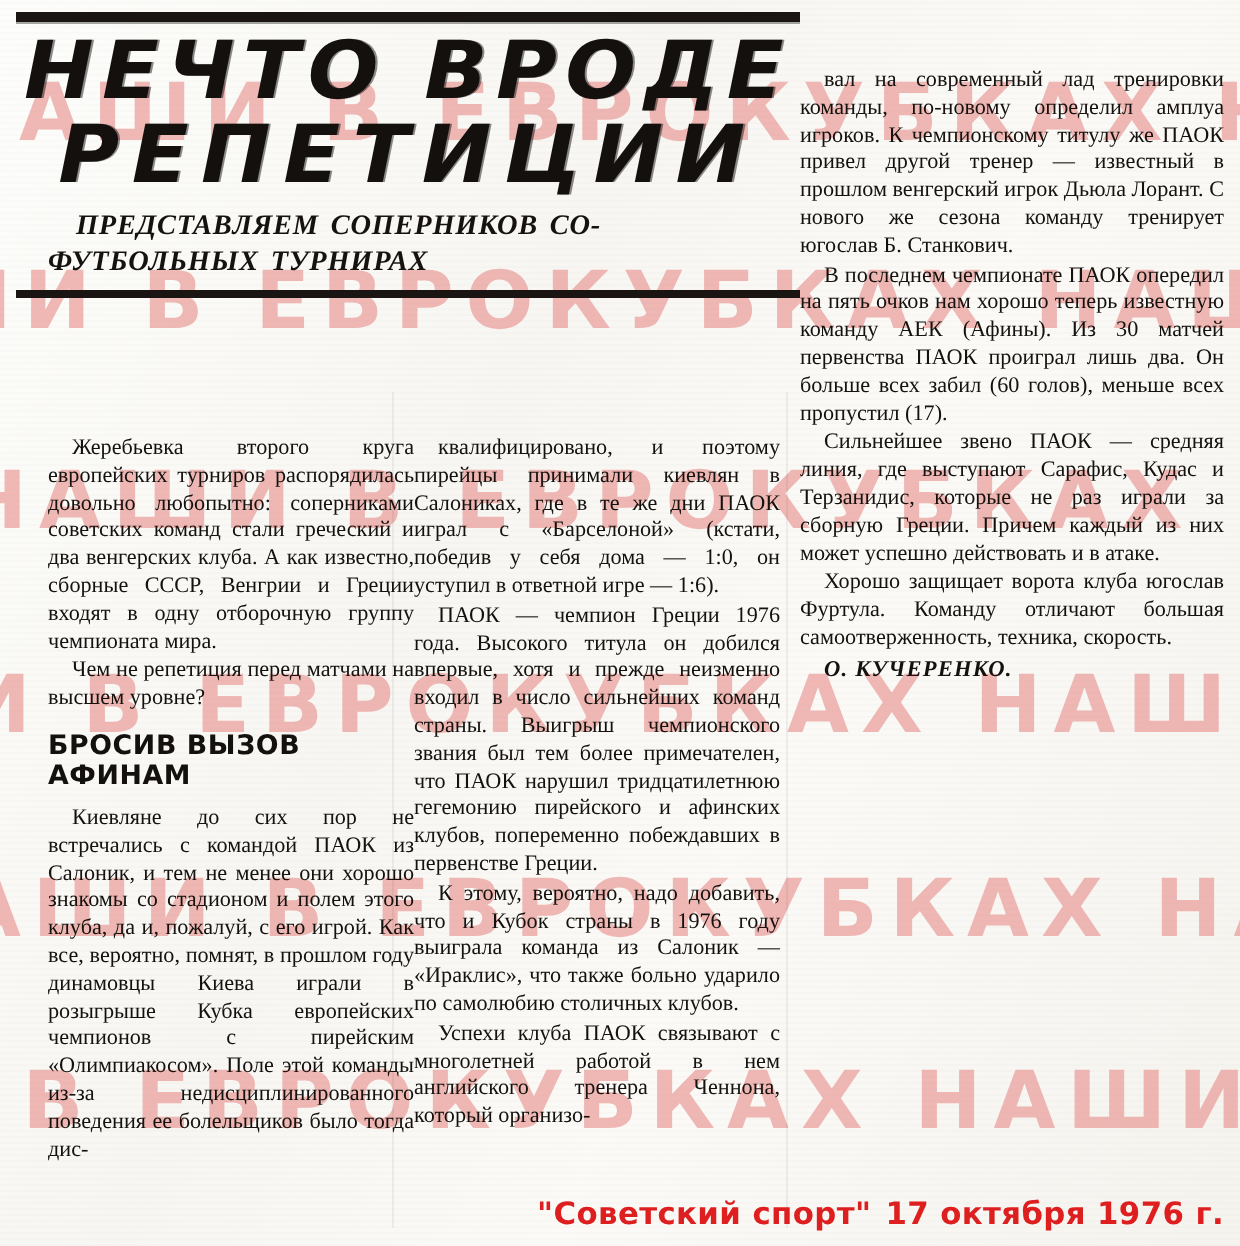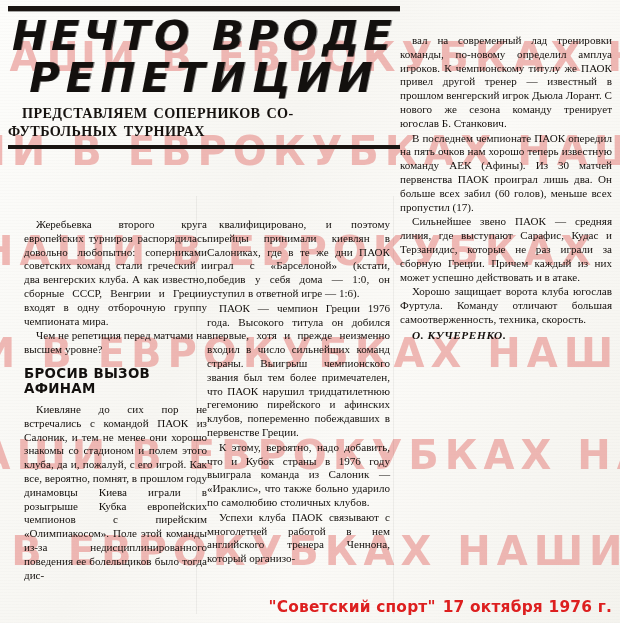--- a/index.html
+++ b/index.html
@@ -78,26 +78,27 @@
     padding:0 2px;
     transform:scaleX(1.04);
     transform-origin:center;
   }
   .headline .l1{display:block;letter-spacing:4px;}
   .headline .l2{display:block;letter-spacing:6px;margin-top:2px;}
 
   .subhead{
     font-family:"Liberation Serif", serif;
     font-weight:bold;
+    font-style:italic;
     font-size:14.2px;
     line-height:1.22;
     letter-spacing:.4px;
     text-align:justify;
     text-align-last:left;
-    margin:7px 0 0 0;
+    margin:7px 0 0 16px;
     color:#16120f;
     word-spacing:2px;
   }
   .subhead .sl{display:block;}
   .subhead .sl1{text-indent:14px;}
 
   
   .col{
     position:absolute;
     font-family:"Liberation Serif", serif;

